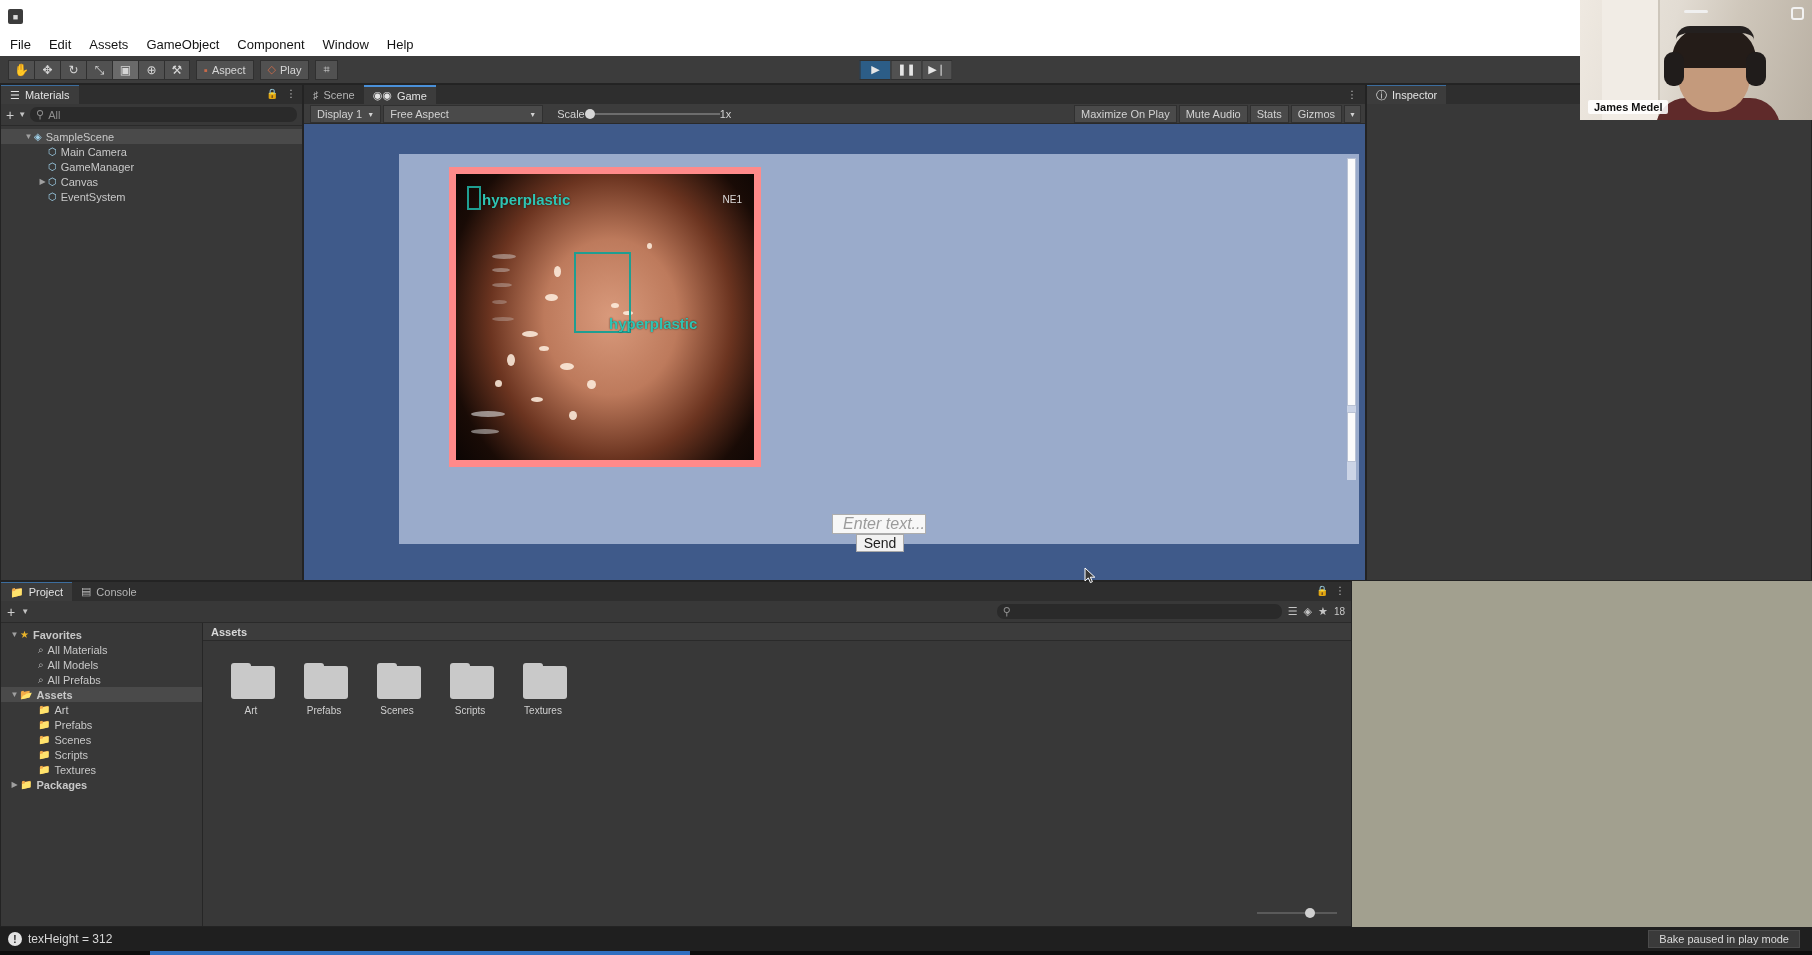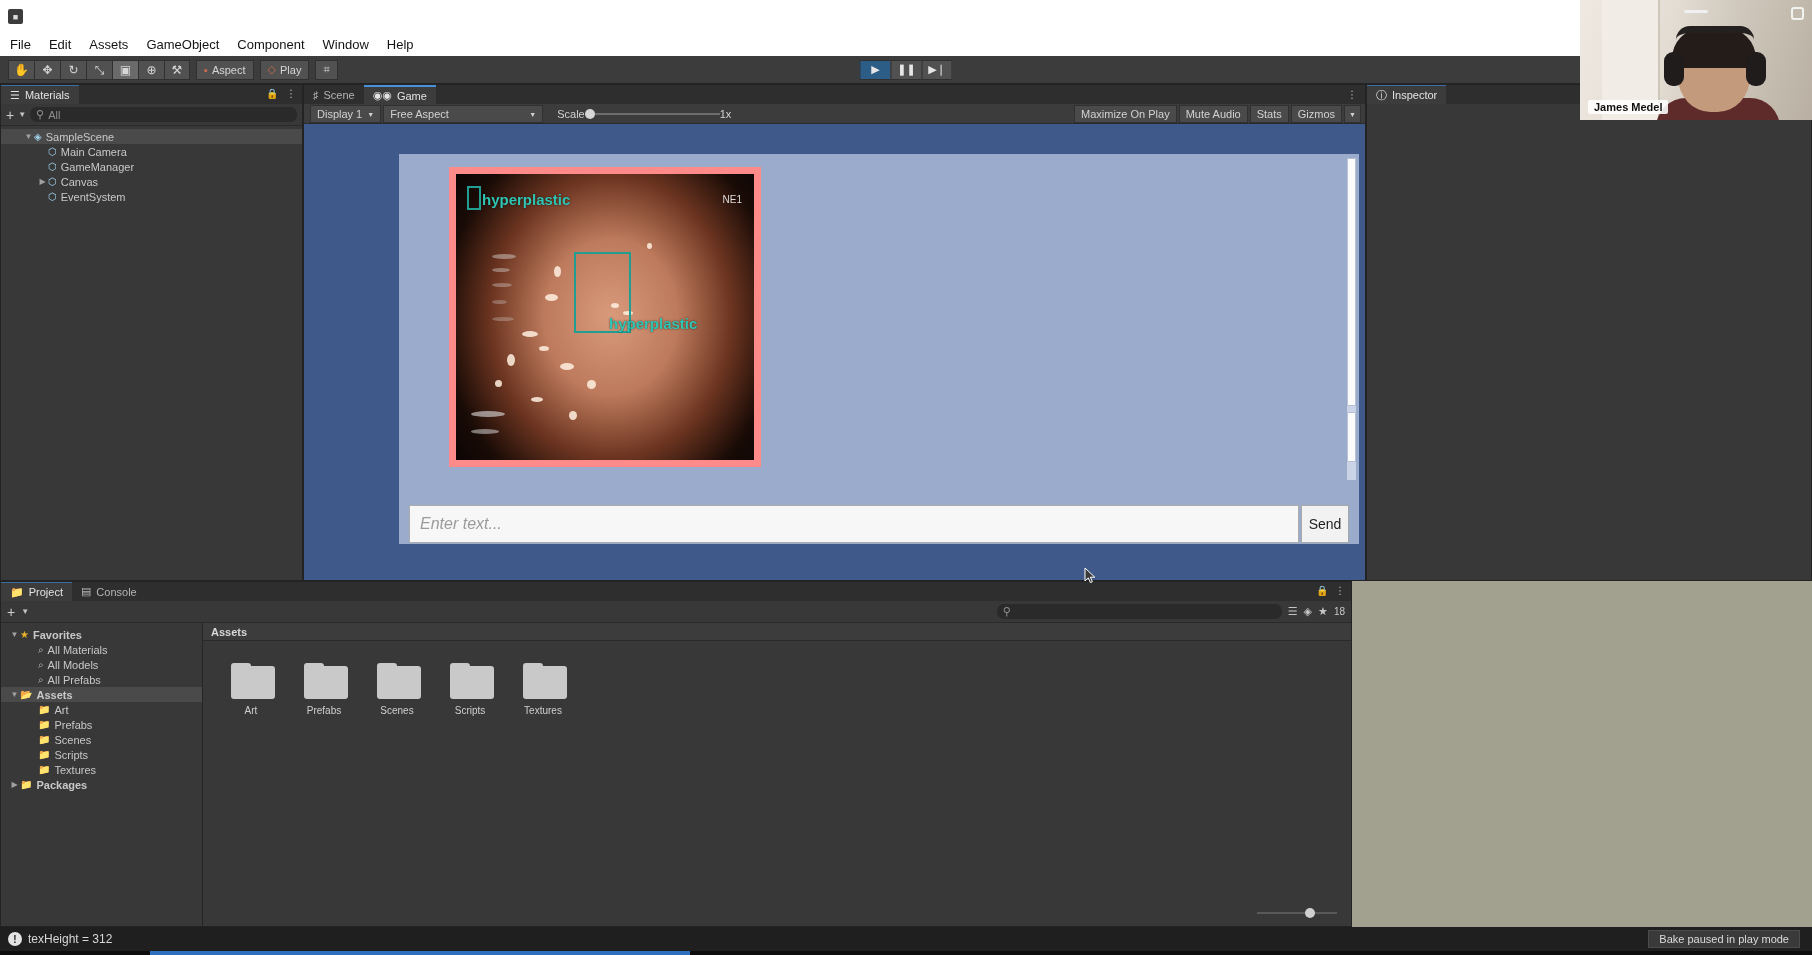--- a/index.html
+++ b/index.html
@@ -78,21 +78,21 @@
              background:#ff8a8a; padding:7px; }
   #imgcanvas { position:relative; width:100%; height:100%; overflow:hidden;
                background:radial-gradient(ellipse 70% 85% at 52% 50%, #d99a7c 0%, #bd7a5c 32%, #6b3420 58%, #190b06 80%, #070302 100%); }
   .endoshine { position:absolute; border-radius:50%; background:rgba(255,240,225,.85); filter:blur(0.4px); }
   .bbox { position:absolute; border:2px solid #1f9e91; }
   .lbl { position:absolute; color:#2fc4b3; font-size:15px; font-weight:bold; white-space:nowrap;
          text-shadow:0 0 2px rgba(0,0,0,.7); }
   #ne1 { position:absolute; right:12px; top:20px; color:#dcdcdc; font-size:10px; }
 
   #inputrow { position:absolute; left:0; bottom:10px; width:100%; height:20px; display:flex;
-              align-items:center; padding:0 10px; }
+              align-items:center; padding:0 10px;flex-direction:column; }
   #txtinput { flex:1; height:38px; background:#f7f7f7; border:1px solid #adadad;
               display:flex; align-items:center; padding-left:10px;
               font-style:italic; color:#9b9b9b; font-size:16px; }
   #sendbtn { width:48px; height:38px; margin-left:2px; background:#f2f2f2; border:1px solid #a8a8a8;
              display:flex; align-items:center; justify-content:center; color:#1d1d1d; font-size:14px; }
   #cursor { position:absolute; left:780px; top:443px; width:12px; height:17px; z-index:40; }
 
   
   #inspector { left:1366px; top:84px; width:446px; height:497px; }
 

